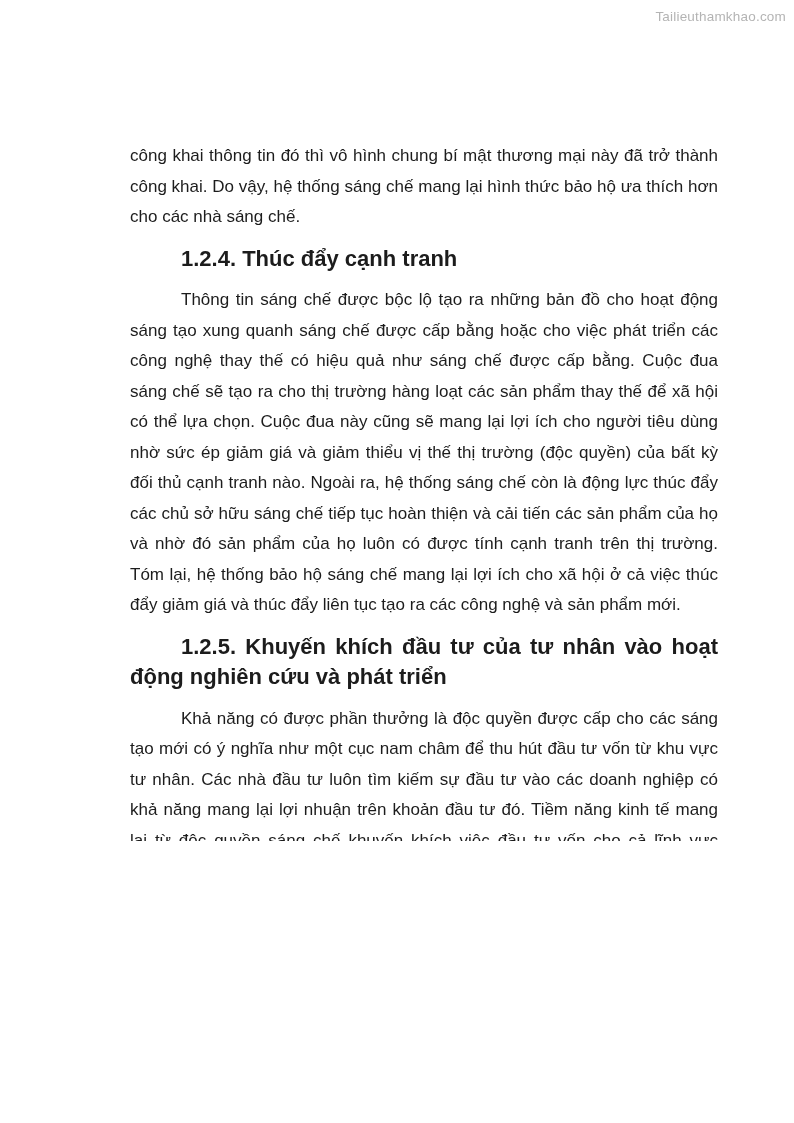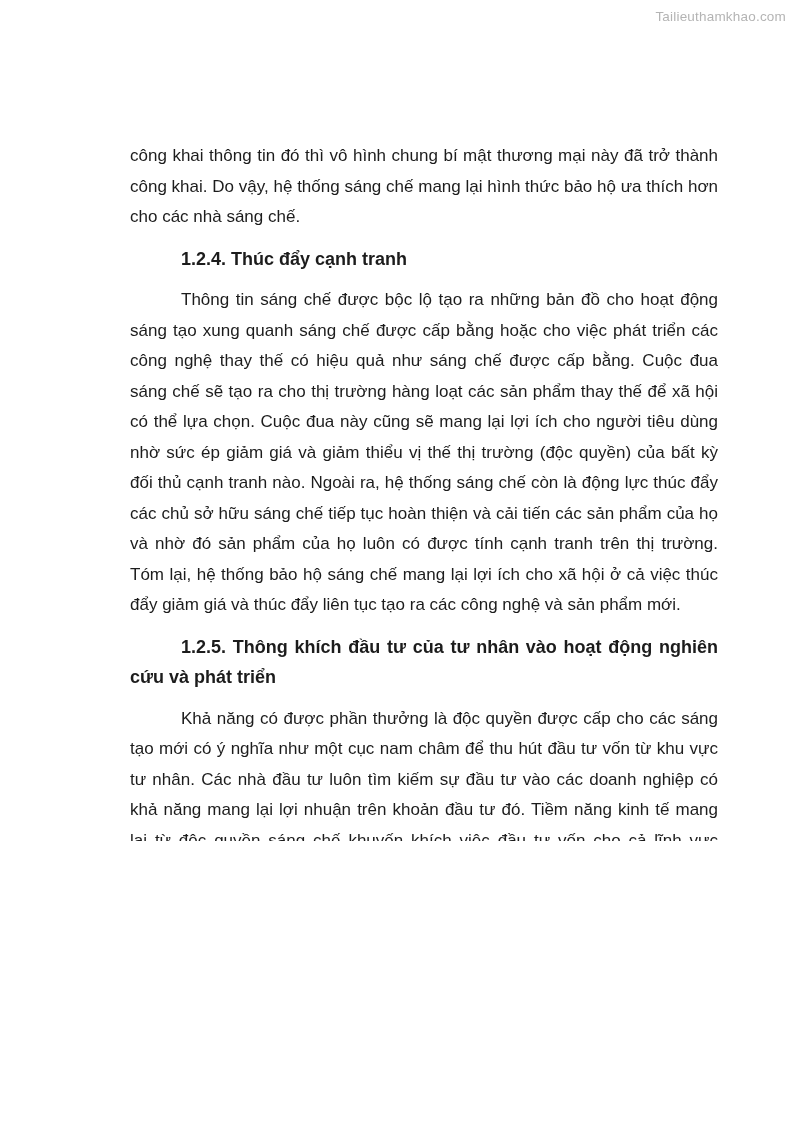--- a/index.html
+++ b/index.html
@@ -38,21 +38,21 @@
   .para {
     margin: 0;
     text-indent: 51px;
   }
   .para.no-indent {
     text-indent: 0;
   }
   .heading {
     margin: 11px 0;
     font-weight: bold;
-    font-size: 18px;
+    font-size: 22px;
     line-height: 30.5px;
     text-indent: 51px;
     text-align: justify;
   }
   .page-number {
     position: absolute;
     top: 1032px;
     left: 130px;
     width: 588px;
     text-align: center;
@@ -69,21 +69,21 @@
   <div class="watermark">Tailieuthamkhao.com</div>
 
   <div class="content">
 
     <p class="para no-indent">công khai thông tin đó thì vô hình chung bí mật thương mại này đã trở thành công khai. Do vậy, hệ thống sáng chế mang lại hình thức bảo hộ ưa thích hơn cho các nhà sáng chế.</p>
 
     <h3 class="heading">1.2.4. Thúc đẩy cạnh tranh</h3>
 
     <p class="para">Thông tin sáng chế được bộc lộ tạo ra những bản đồ cho hoạt động sáng tạo xung quanh sáng chế được cấp bằng hoặc cho việc phát triển các công nghệ thay thế có hiệu quả như sáng chế được cấp bằng. Cuộc đua sáng chế sẽ tạo ra cho thị trường hàng loạt các sản phẩm thay thế để xã hội có thể lựa chọn. Cuộc đua này cũng sẽ mang lại lợi ích cho người tiêu dùng nhờ sức ép giảm giá và giảm thiểu vị thế thị trường (độc quyền) của bất kỳ đối thủ cạnh tranh nào. Ngoài ra, hệ thống sáng chế còn là động lực thúc đẩy các chủ sở hữu sáng chế tiếp tục hoàn thiện và cải tiến các sản phẩm của họ và nhờ đó sản phẩm của họ luôn có được tính cạnh tranh trên thị trường. Tóm lại, hệ thống bảo hộ sáng chế mang lại lợi ích cho xã hội ở cả việc thúc đẩy giảm giá và thúc đẩy liên tục tạo ra các công nghệ và sản phẩm mới.</p>
 
-    <h3 class="heading">1.2.5. Thông khích đầu tư của tư nhân vào hoạt động nghiên cứu và phát triển</h3>
+    <h3 class="heading">1.2.5. Khuyến khích đầu tư của tư nhân vào hoạt động nghiên cứu và phát triển</h3>
 
     <p class="para">Khả năng có được phần thưởng là độc quyền được cấp cho các sáng tạo mới có ý nghĩa như một cục nam châm để thu hút đầu tư vốn từ khu vực tư nhân. Các nhà đầu tư luôn tìm kiếm sự đầu tư vào các doanh nghiệp có khả năng mang lại lợi nhuận trên khoản đầu tư đó. Tiềm năng kinh tế mang lại từ độc quyền sáng chế khuyến khích việc đầu tư vốn cho cả lĩnh vực nghiên cứu triển khai và sản xuất và thương mại các công nghệ mới. Điều này có ý nghĩa rất quan trọng vì các nhà sáng chế cá nhân thường không có đủ các nguồn lực để đưa các công nghệ có tiềm năng của họ ra thị trường. Do đó, mối liên kết điển hình của các nhà sáng tạo với các nhà cung cấp vốn có thể tạo điều kiện để biến các công nghệ từ phòng thí nghiệm trở thành những sản phẩm có thể bán trên thị trường.</p>
 
   </div>
 
   <div class="page-number">2</div>
 
 </div>
 
 </body></html>

